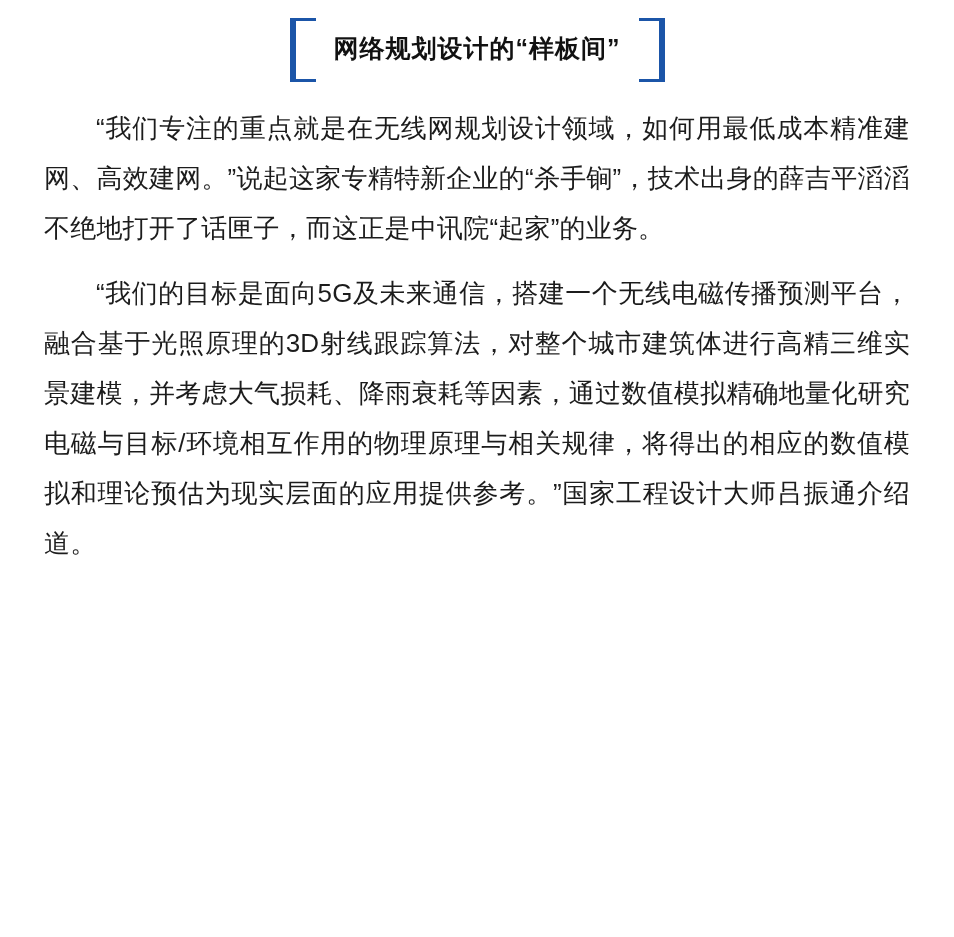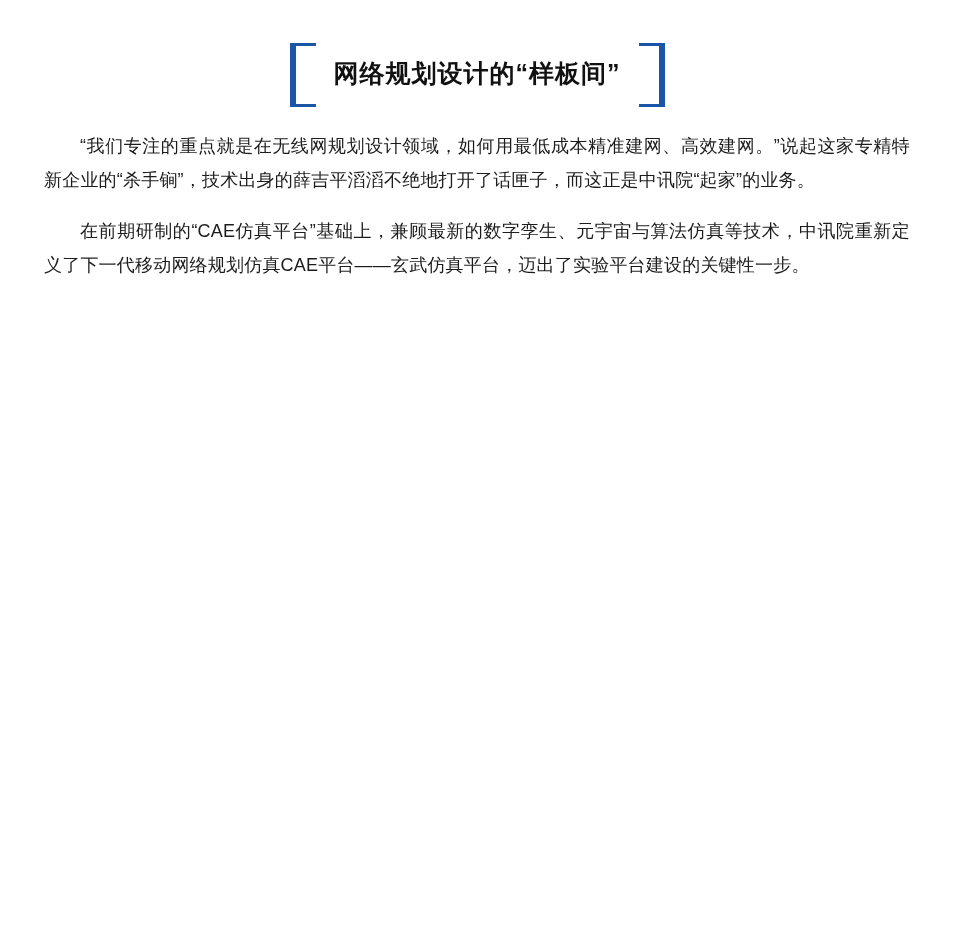--- a/index.html
+++ b/index.html
@@ -20,21 +20,21 @@
     padding: 0;
     background: #ffffff;
     position: relative;
   }
 
   
   .heading-wrap {
     display: flex;
     justify-content: center;
     align-items: center;
-    padding-top: 43px;
+    padding-top: 18px;
     padding-bottom: 22px;
   }
   .heading-frame {
     position: relative;
     display: inline-block;
     padding: 14px 34px 16px 34px;
   }
   
   .bracket {
     position: absolute;
@@ -72,21 +72,21 @@
     line-height: 1.35;
     white-space: nowrap;
     padding: 0 10px;
   }
 
   
   .article {
     padding: 0 44px 40px 44px;
   }
   .para {
-    font-size: 18px;
+    font-size: 26px;
     line-height: 1.92;
     color: #1c1c1c;
     text-indent: 2em;
     margin: 0 0 16px 0;
     text-align: justify;
     text-justify: inter-ideograph;
     letter-spacing: 0.2px;
   }
 </style>
 </head>
@@ -105,16 +105,16 @@
       <span class="bracket right">
         <span class="harm top"></span>
         <span class="vbar"></span>
         <span class="harm bottom"></span>
       </span>
     </div>
   </div>
 
   <div class="article">
     <p class="para">“我们专注的重点就是在无线网规划设计领域，如何用最低成本精准建网、高效建网。”说起这家专精特新企业的“杀手锏”，技术出身的薛吉平滔滔不绝地打开了话匣子，而这正是中讯院“起家”的业务。</p>
-    <p class="para">在前期研制的“CAE仿真平台”基础上，兼顾最新的数字孪生、元宇宙与算法仿真等技术，中讯院重新定义了下一代移动网络规划仿真CAE平台——玄武仿真平台，迈出了实验平台建设的关键性一步。</p>
+    <p class="para">“我们的目标是面向5G及未来通信，搭建一个无线电磁传播预测平台，融合基于光照原理的3D射线跟踪算法，对整个城市建筑体进行高精三维实景建模，并考虑大气损耗、降雨衰耗等因素，通过数值模拟精确地量化研究电磁与目标/环境相互作用的物理原理与相关规律，将得出的相应的数值模拟和理论预估为现实层面的应用提供参考。”国家工程设计大师吕振通介绍道。</p>
   </div>
 
 </div>
 
 </body></html>

